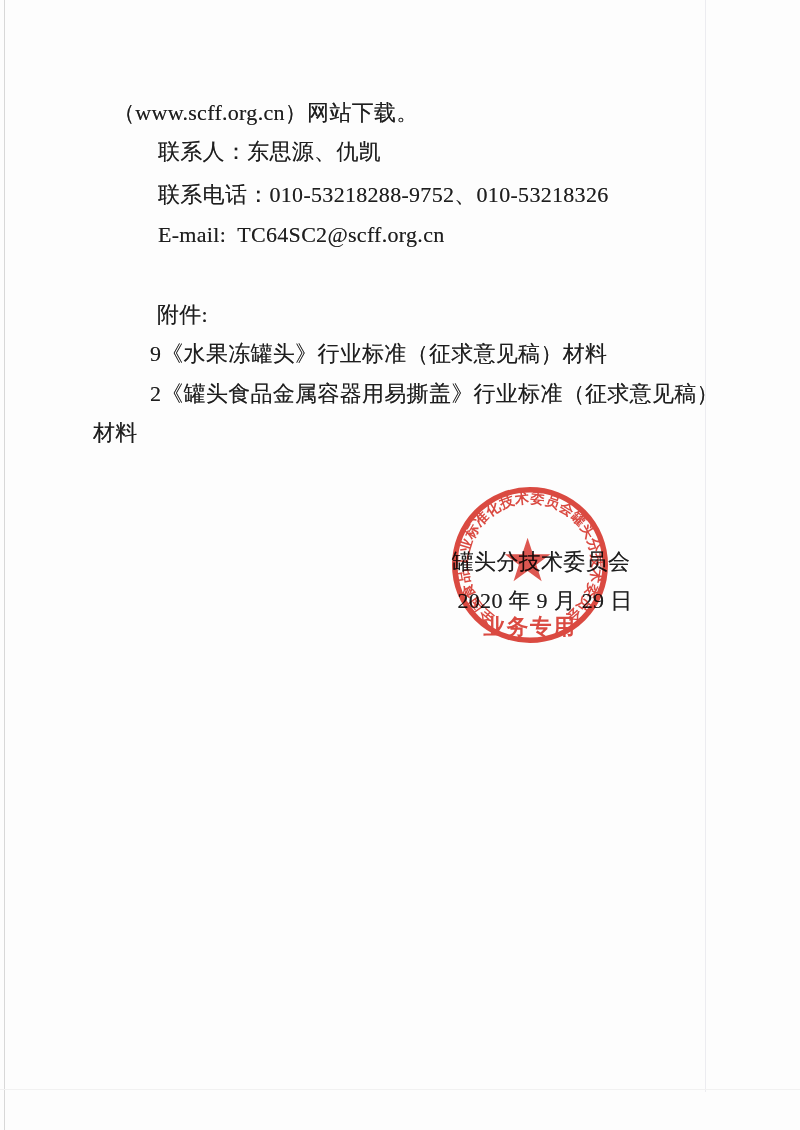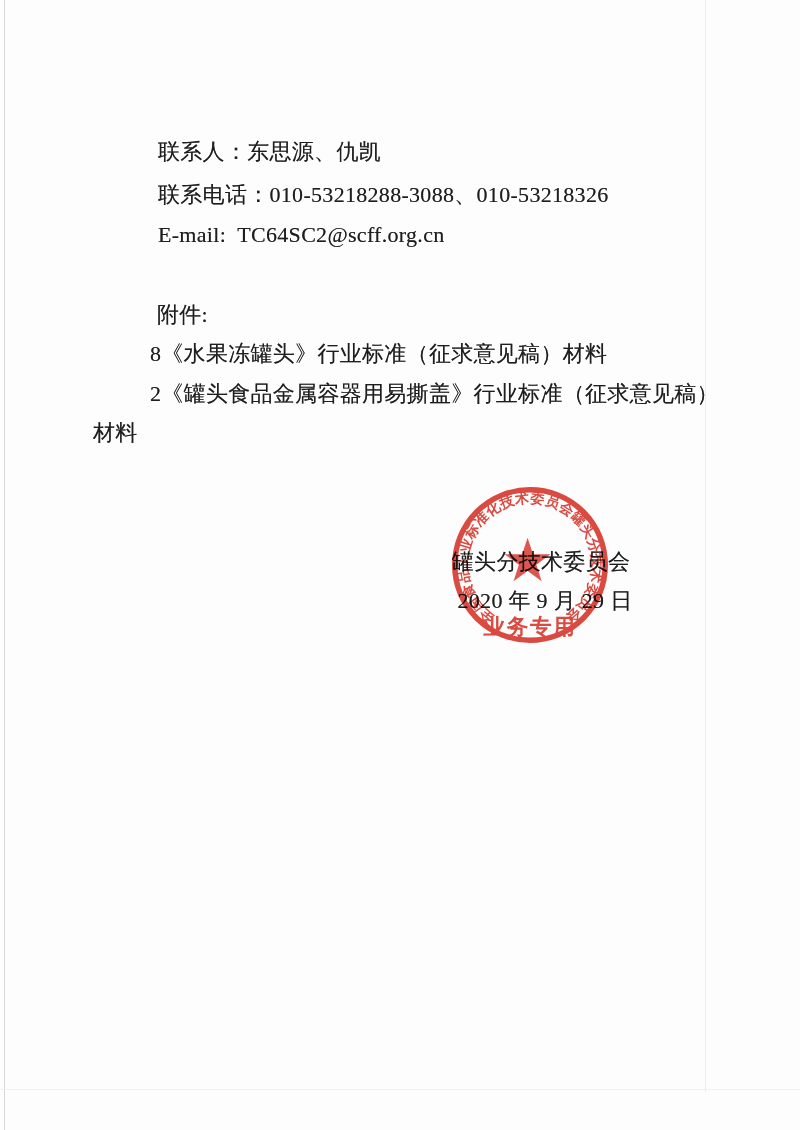--- a/index.html
+++ b/index.html
@@ -76,26 +76,27 @@
 </style>
 </head>
 <body>
 
 <div class="page">
 
   <div class="edge-left"></div>
   <div class="fold-line"></div>
   <div class="bottom-edge"></div>
 
+  <div class="line l-website">（www.scff.org.cn）网站下载。</div>
   <div class="line l-person">联系人：东思源、仇凯</div>
-  <div class="line l-phone">联系电话：010-53218288-3088、010-53218326</div>
+  <div class="line l-phone">联系电话：010-53218288-9752、010-53218326</div>
   <div class="line l-email">E-mail:  TC64SC2@scff.org.cn</div>
 
   <div class="line l-attach">附件:</div>
-  <div class="line l-item1">8《水果冻罐头》行业标准（征求意见稿）材料</div>
+  <div class="line l-item1">9《水果冻罐头》行业标准（征求意见稿）材料</div>
   <div class="line l-item2">2《罐头食品金属容器用易撕盖》行业标准（征求意见稿）</div>
   <div class="line l-item2b">材料</div>
 
   <div class="line sig l-sig2">罐头分技术委员会</div>
   <div class="line sig l-sig3">2020 年 9 月 29 日</div>
 
   <div class="seal">
     <svg viewBox="0 0 200 200" xmlns="http://www.w3.org/2000/svg">
       <circle cx="100" cy="100" r="94" fill="none" stroke-width="7" stroke="#d93a31"></circle>
       <path id="sealArc" d="M 55.2 163.9 A 78 78 0 1 1 144.8 163.9" fill="none"></path>

